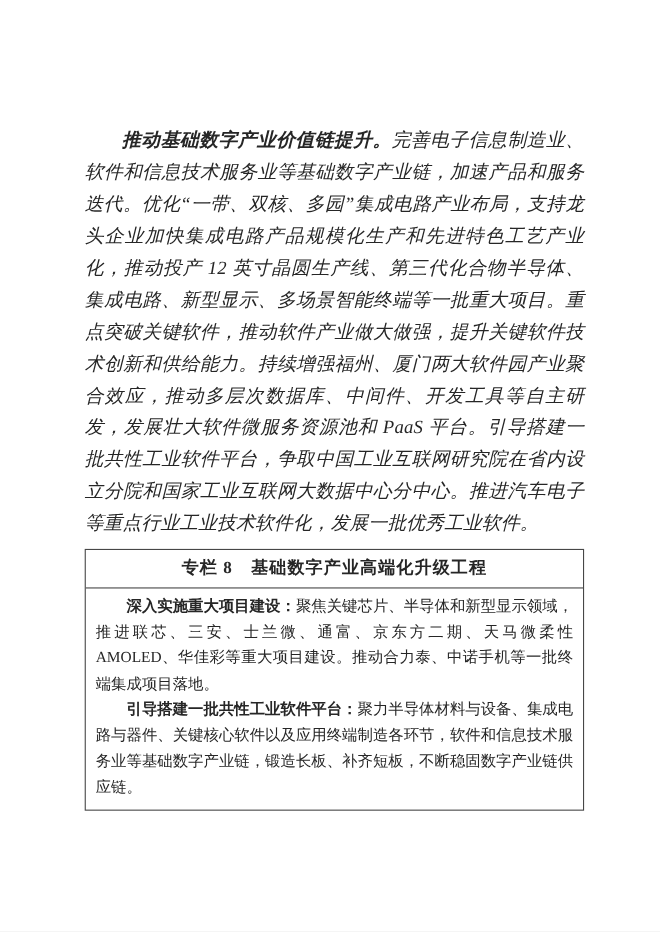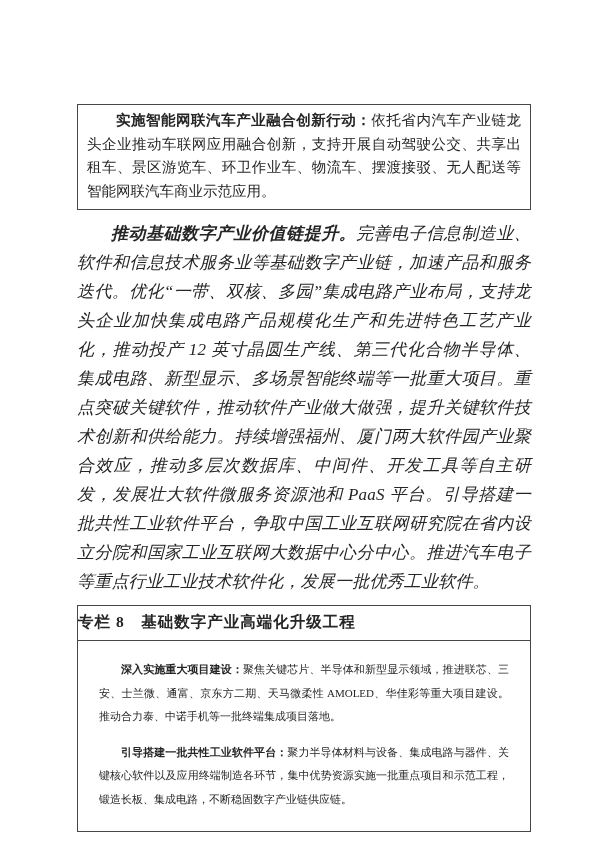--- a/index.html
+++ b/index.html
@@ -49,51 +49,49 @@
     letter-spacing: 0.2px;
     font-style: italic;
   }
   
   .feature-box {
     margin-top: 9px;
     border: 1.5px solid #474747;
     box-sizing: border-box;
   }
   .feature-title {
+    text-align: center;
     font-weight: bold;
     font-size: 15.5px;
     padding: 6px 0 7px 0;
     border-bottom: 1.5px solid #474747;
     letter-spacing: 1px;
   }
   .feature-body {
     padding: 5px 9px 8px 9px;
   }
   .feature-item {
-    margin: 12px;
-    font-size: 11px;
+    margin: 0;
+    font-size: 14px;
     line-height: 23.5px;
     text-align: justify;
     text-indent: 2em;
   }
 </style>
 </head>
 <body>
 
 <div class="page">
   <div class="content">
 
-    <div class="callout">
-      <p class="callout-text"><span class="lead">实施智能网联汽车产业融合创新行动：</span><span>依托省内汽车产业链龙头企业推动车联网应用融合创新，支持开展自动驾驶公交、共享出租车、景区游览车、环卫作业车、物流车、摆渡接驳、无人配送等智能网联汽车商业示范应用。</span></p>
-    </div>
 
     <p class="main-para"><span class="lead">推动基础数字产业价值链提升。</span><span>完善电子信息制造业、软件和信息技术服务业等基础数字产业链，加速产品和服务迭代。优化“一带、双核、多园”集成电路产业布局，支持龙头企业加快集成电路产品规模化生产和先进特色工艺产业化，推动投产 12 英寸晶圆生产线、第三代化合物半导体、集成电路、新型显示、多场景智能终端等一批重大项目。重点突破关键软件，推动软件产业做大做强，提升关键软件技术创新和供给能力。持续增强福州、厦门两大软件园产业聚合效应，推动多层次数据库、中间件、开发工具等自主研发，发展壮大软件微服务资源池和 PaaS 平台。引导搭建一批共性工业软件平台，争取中国工业互联网研究院在省内设立分院和国家工业互联网大数据中心分中心。推进汽车电子等重点行业工业技术软件化，发展一批优秀工业软件。</span></p>
 
     <div class="feature-box">
       <div class="feature-title">专栏 8　基础数字产业高端化升级工程</div>
       <div class="feature-body">
         <p class="feature-item"><span class="lead">深入实施重大项目建设：</span><span>聚焦关键芯片、半导体和新型显示领域，推进联芯、三安、士兰微、通富、京东方二期、天马微柔性 AMOLED、华佳彩等重大项目建设。推动合力泰、中诺手机等一批终端集成项目落地。</span></p>
-        <p class="feature-item"><span class="lead">引导搭建一批共性工业软件平台：</span><span>聚力半导体材料与设备、集成电路与器件、关键核心软件以及应用终端制造各环节，集中优势资源实施一批重点项目和示范工程，锻造长板、集成电路，不断稳固数字产业链供应链。</span></p>
+        <p class="feature-item"><span class="lead">引导搭建一批共性工业软件平台：</span><span>聚力半导体材料与设备、集成电路与器件、关键核心软件以及应用终端制造各环节，软件和信息技术服务业等基础数字产业链，锻造长板、补齐短板，不断稳固数字产业链供应链。</span></p>
       </div>
     </div>
 
   </div>
 </div>
 
 </body></html>

